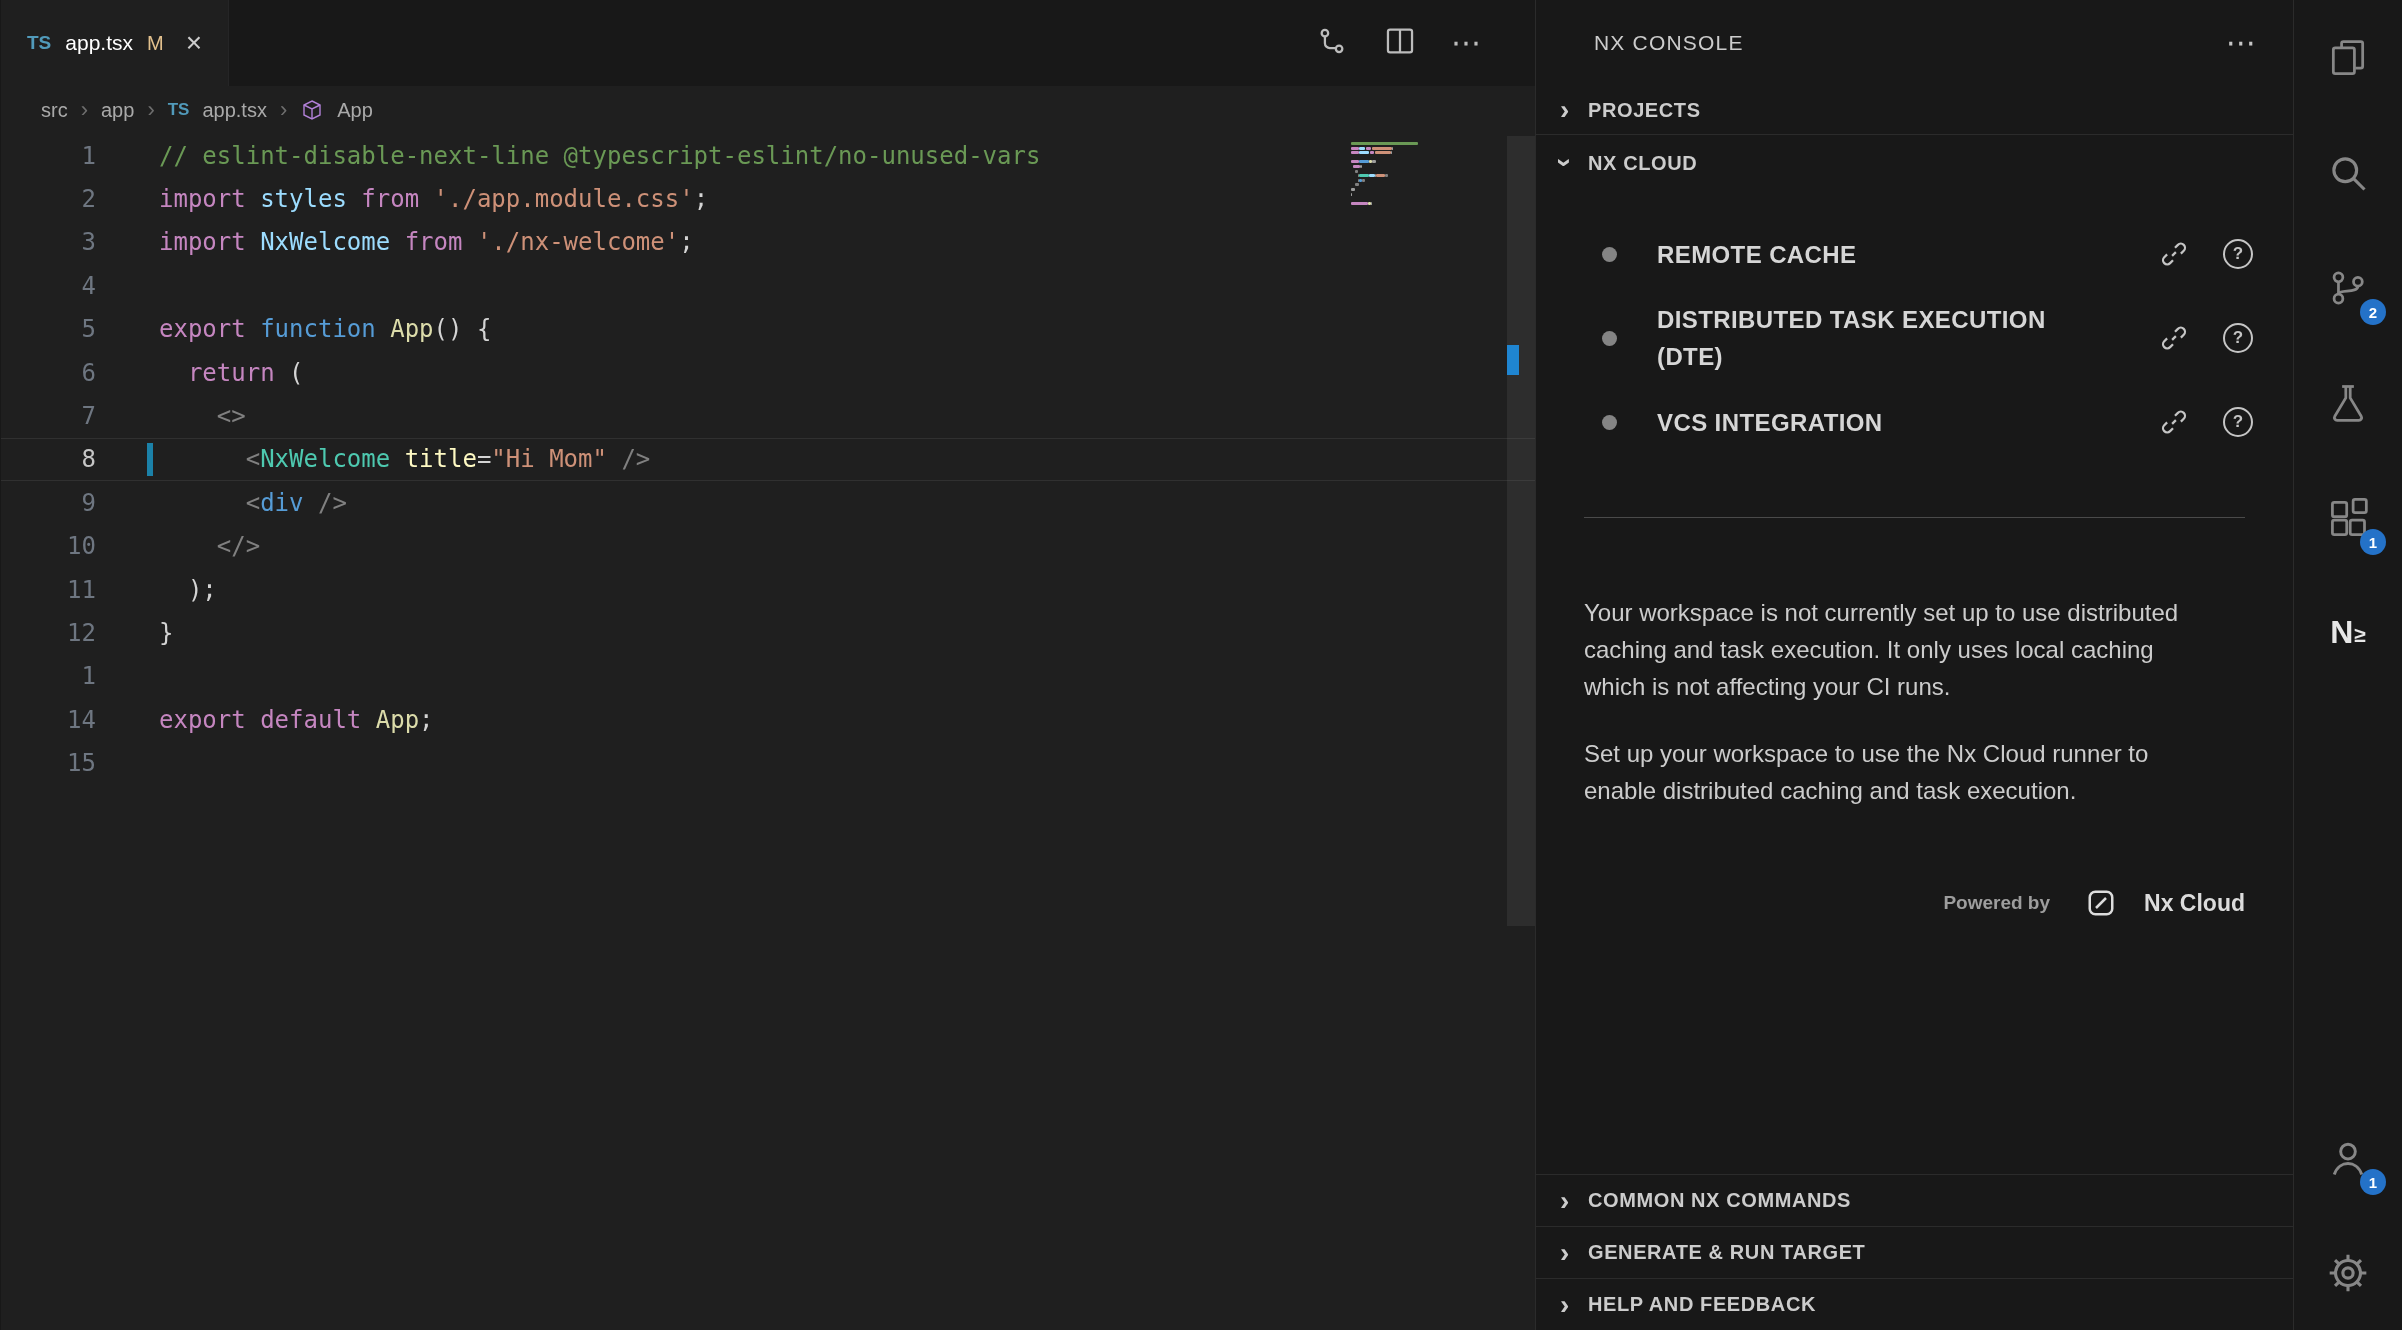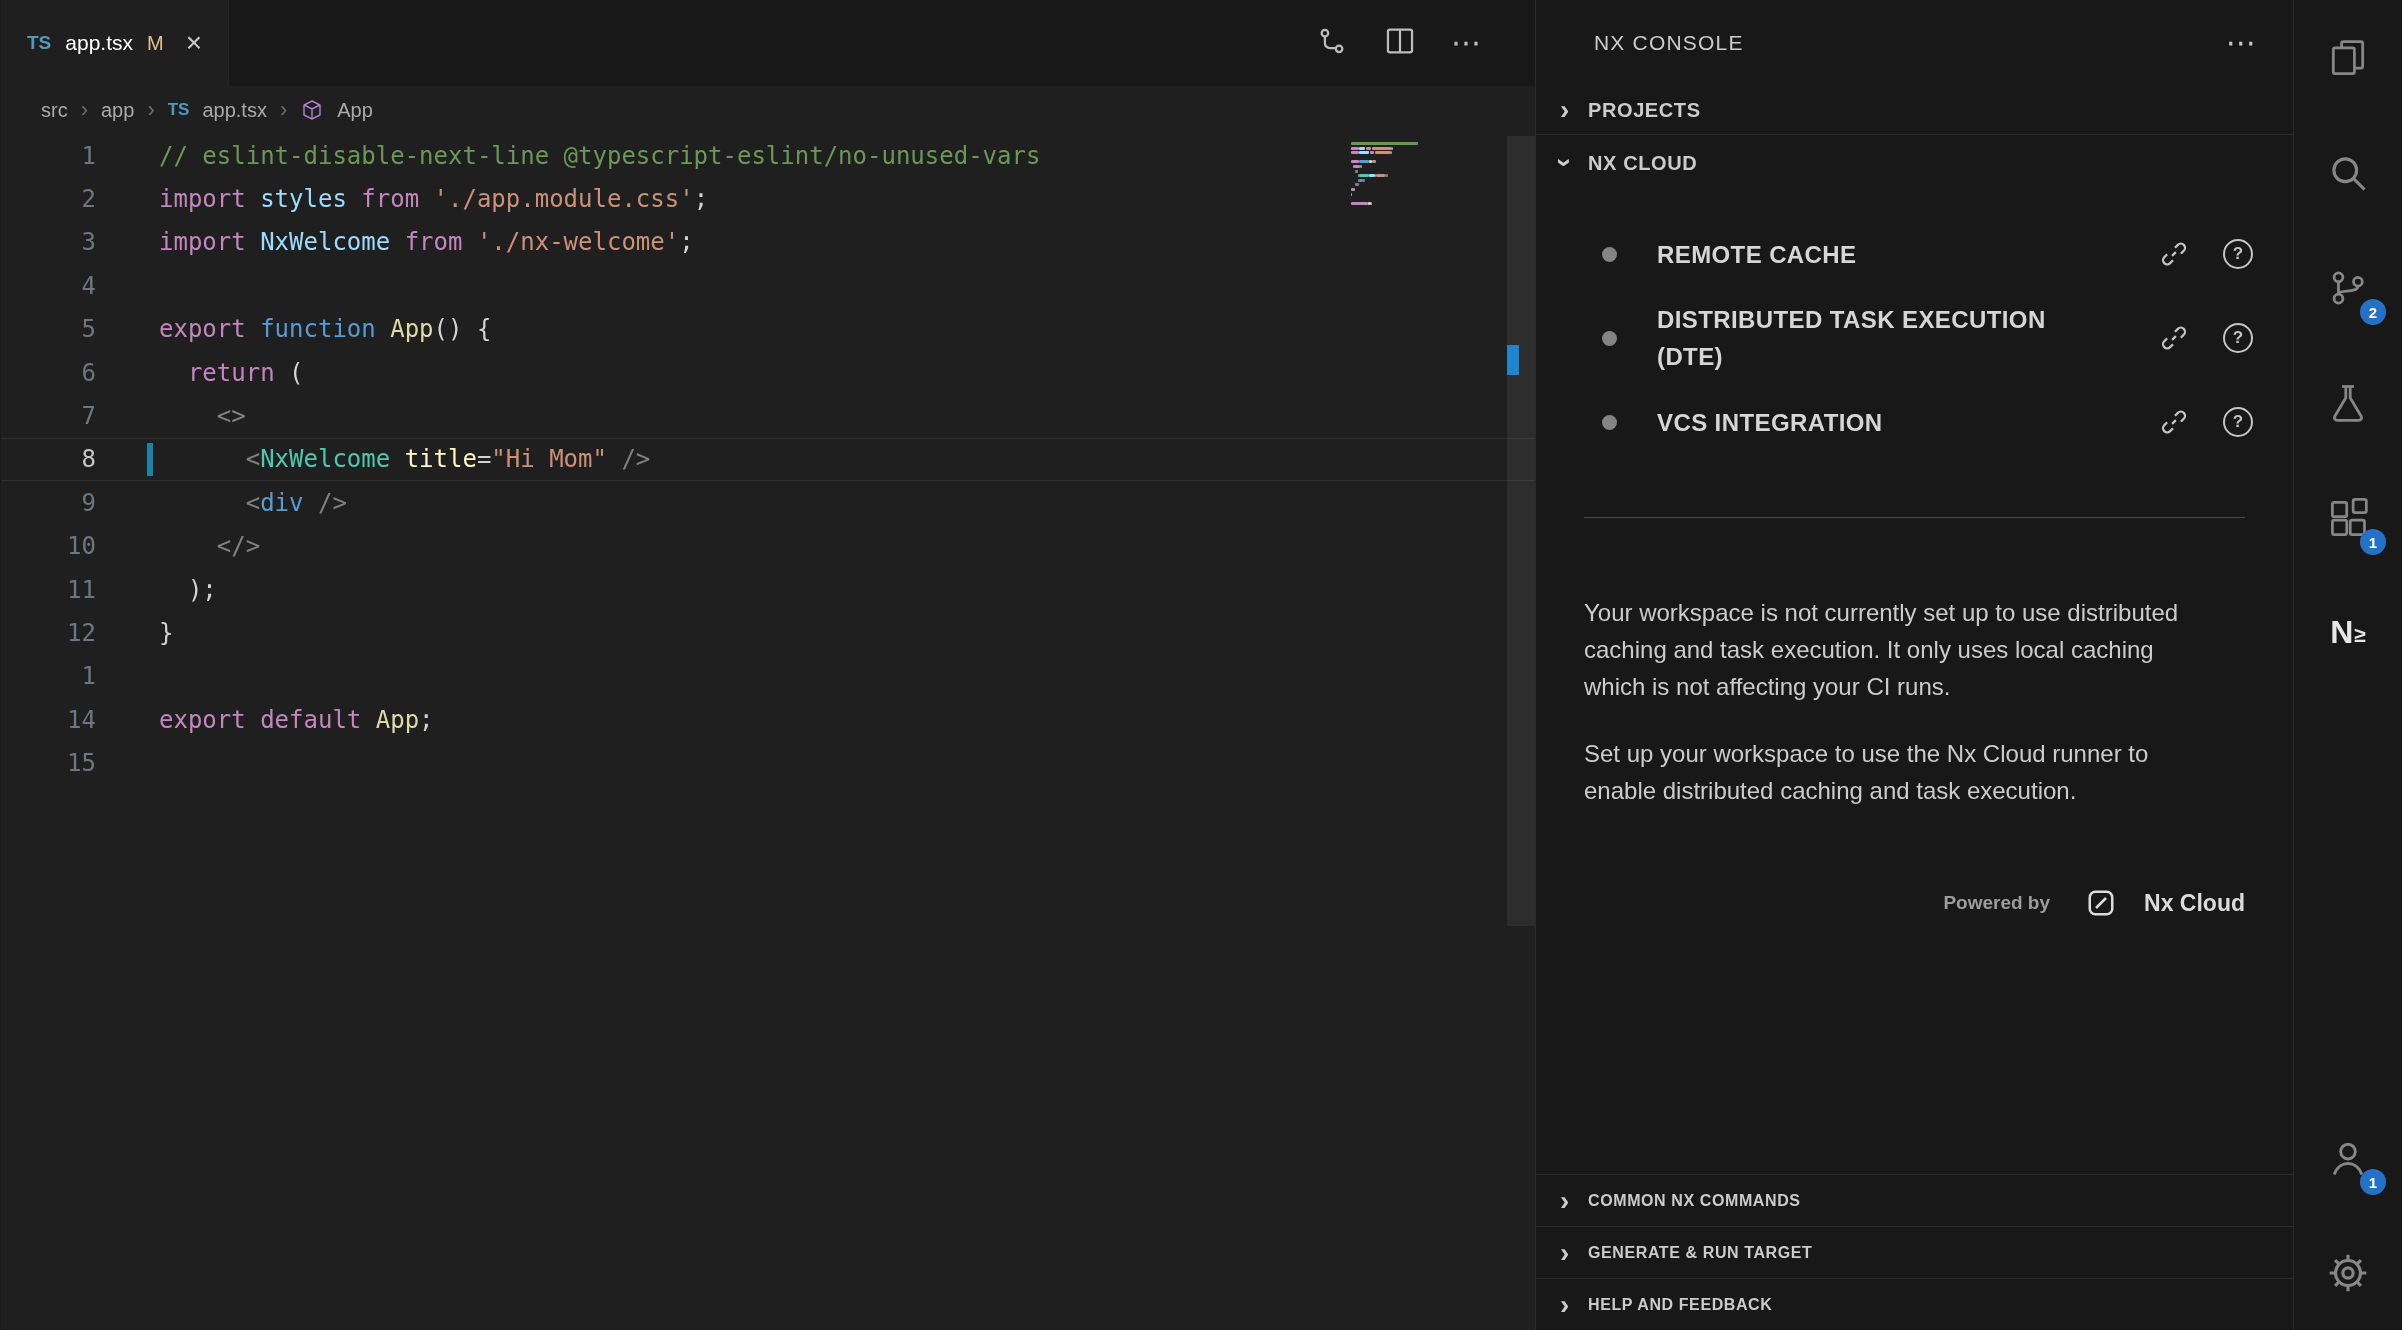--- a/index.html
+++ b/index.html
@@ -68,21 +68,21 @@
   .divider{border-top:1px solid #4a4a4a;margin:60px 48px 0 48px;}
   .cloud-paras p{font-size:24px;line-height:37px;color:#cccccc;margin:0 90px 0 48px;}
   .cloud-paras p.first{margin-top:76px;}
   .cloud-paras p.second{margin-top:30px;}
   .setup-btn{margin:84px 48px 0 48px;height:58px;flex:none;background:#1670c0;border:none;border-radius:4px;
     color:#ffffff;font-size:24px;font-family:"Liberation Sans",sans-serif;display:flex;align-items:center;
     justify-content:center;gap:16px;cursor:pointer;}
   .powered{margin:74px 48px 0 0;display:flex;justify-content:flex-end;align-items:center;gap:28px;height:40px;font-weight:bold;}
   .powered .pb{font-size:19px;color:#9d9d9d;margin-right:8px;}
   .powered .brand{font-size:23px;color:#dcdcdc;}
-  .sect-label{font-weight:700;font-size:16px;letter-spacing:.6px;color:#cccccc;}
+  .sect-label{font-weight:700;font-size:20px;letter-spacing:.6px;color:#cccccc;}
 
   
   .activity-bar{width:108px;flex:none;background:#181818;display:flex;flex-direction:column;align-items:stretch;}
   .act-item{height:115px;width:100%;display:flex;align-items:center;justify-content:center;
     position:relative;color:#878787;cursor:pointer;}
   .act-item.active{color:#e7e7e7;}
   .act-spacer{flex:1;}
   .badge{position:absolute;right:16px;bottom:20px;min-width:26px;height:26px;border-radius:13px;
     background:#2472c8;color:#fff;font-size:15px;font-weight:700;display:flex;align-items:center;
     justify-content:center;padding:0 4px;box-sizing:border-box;}

